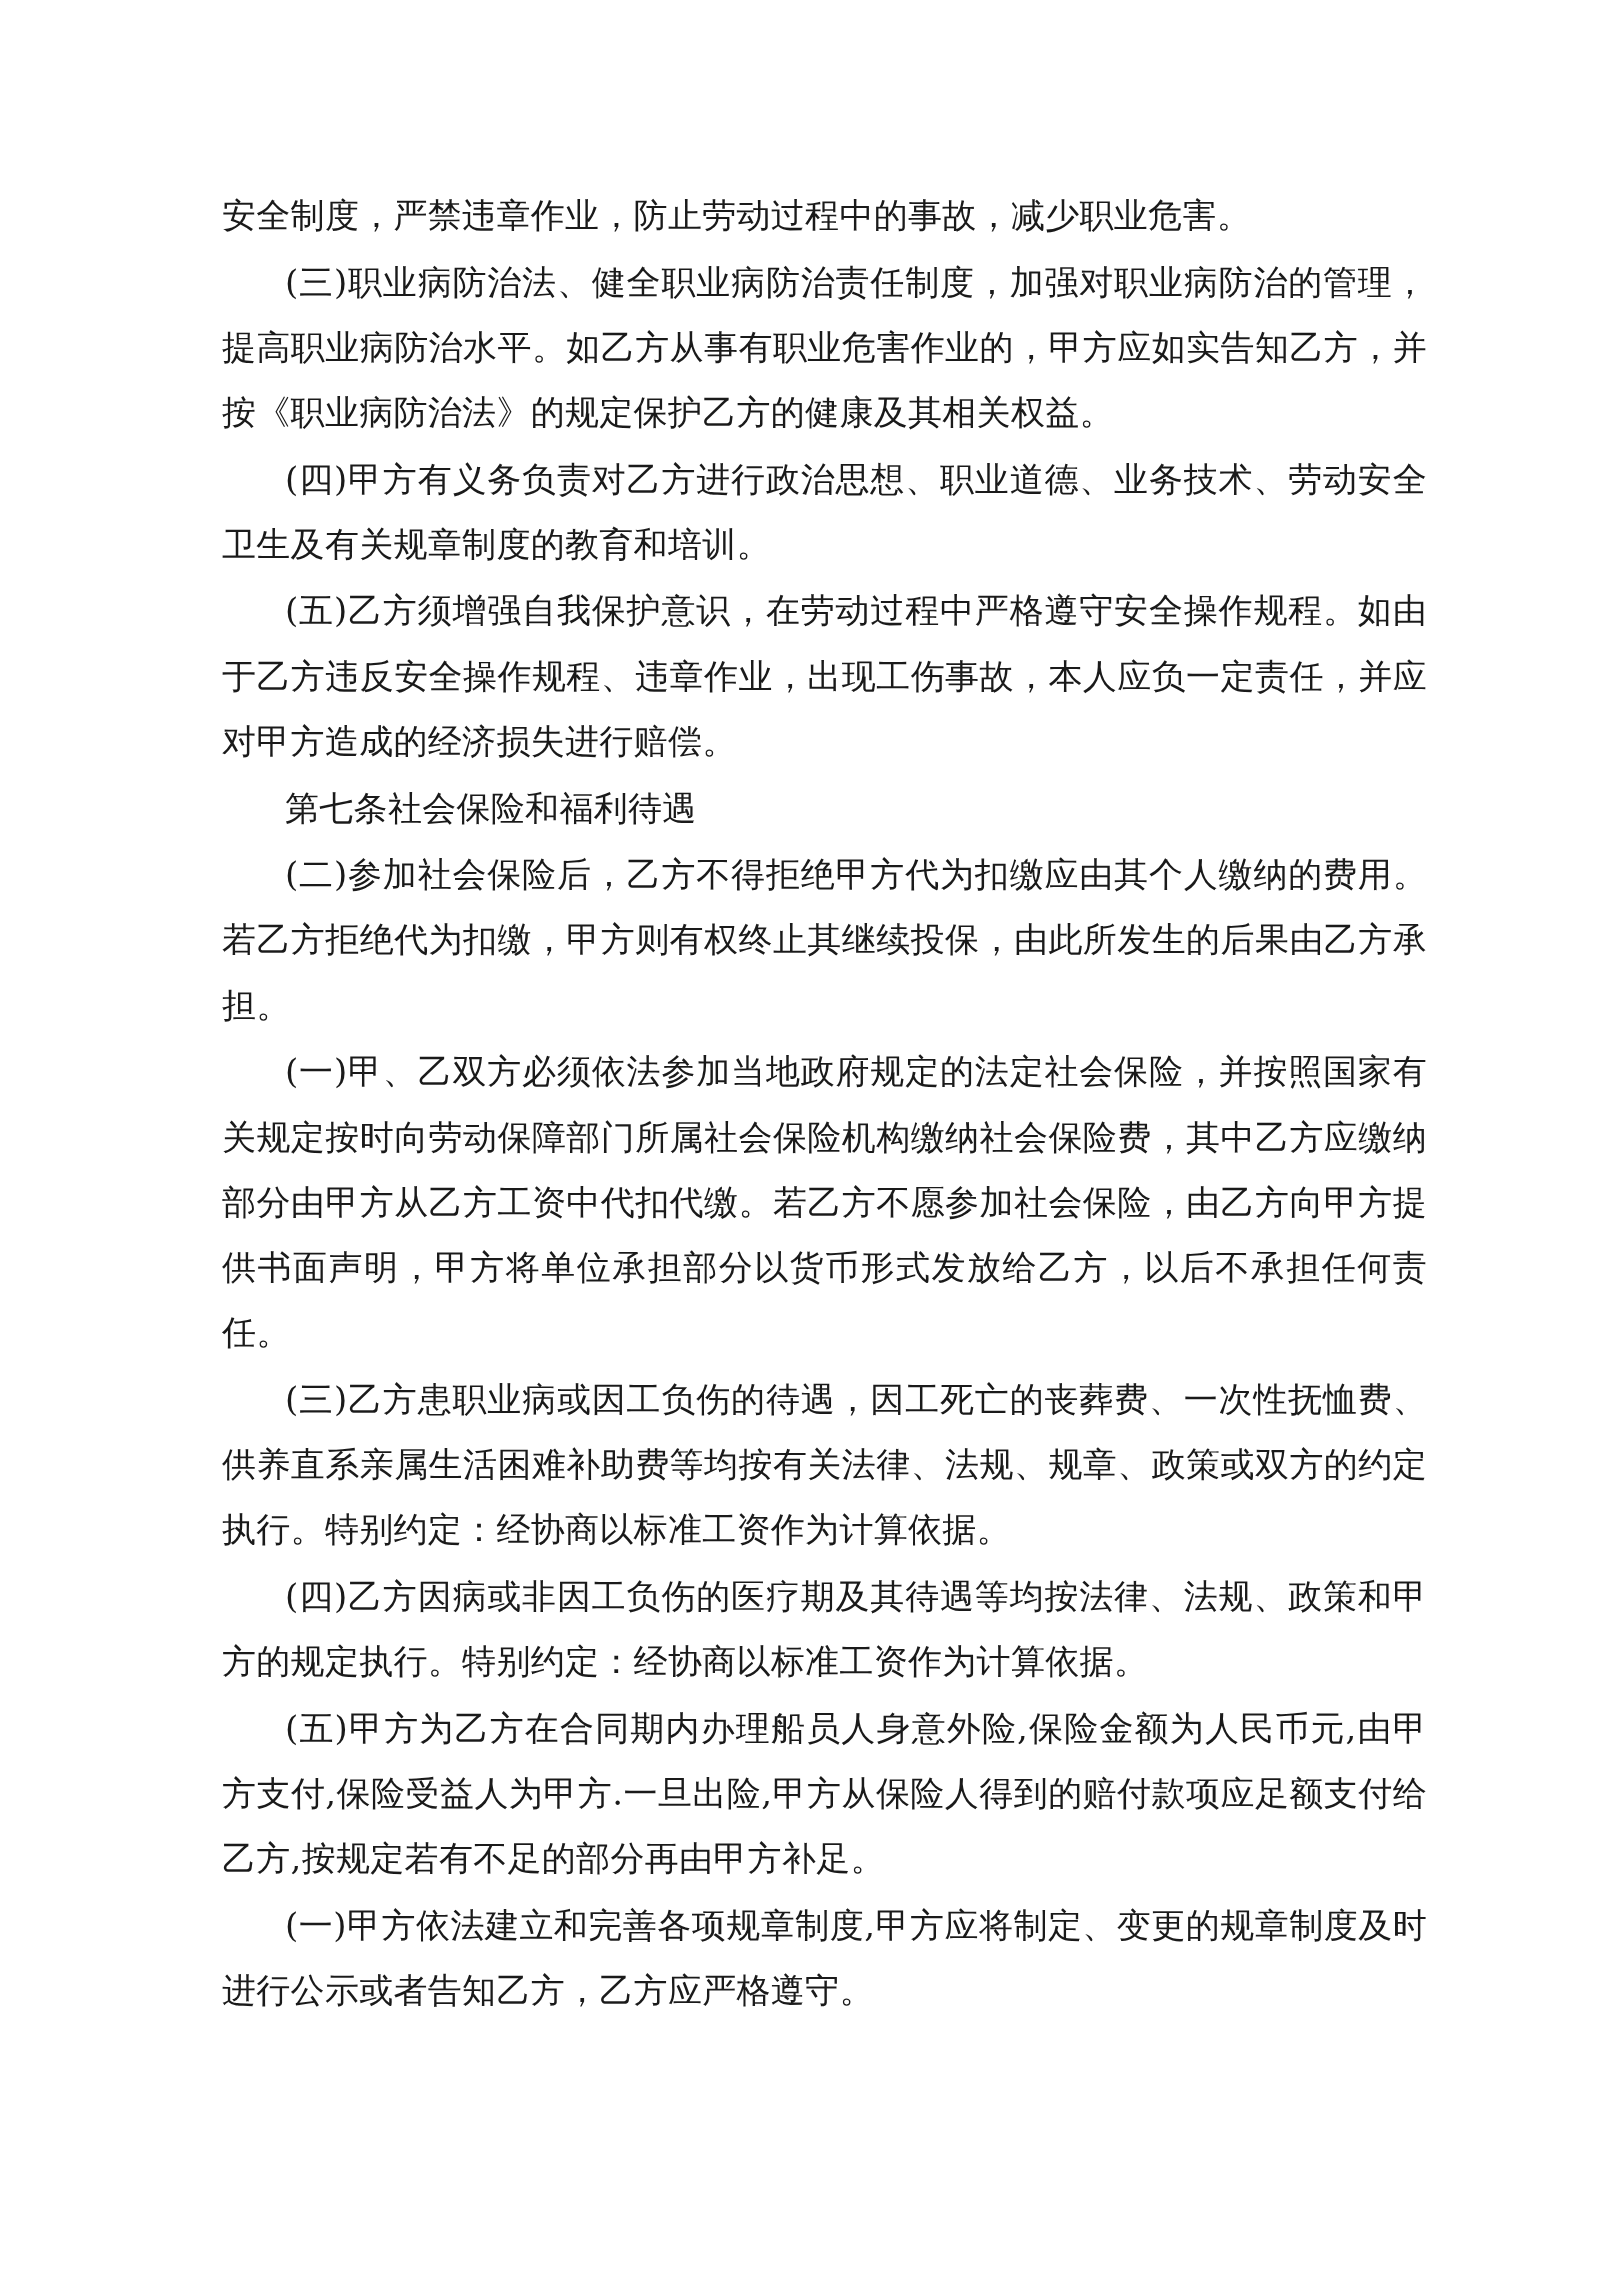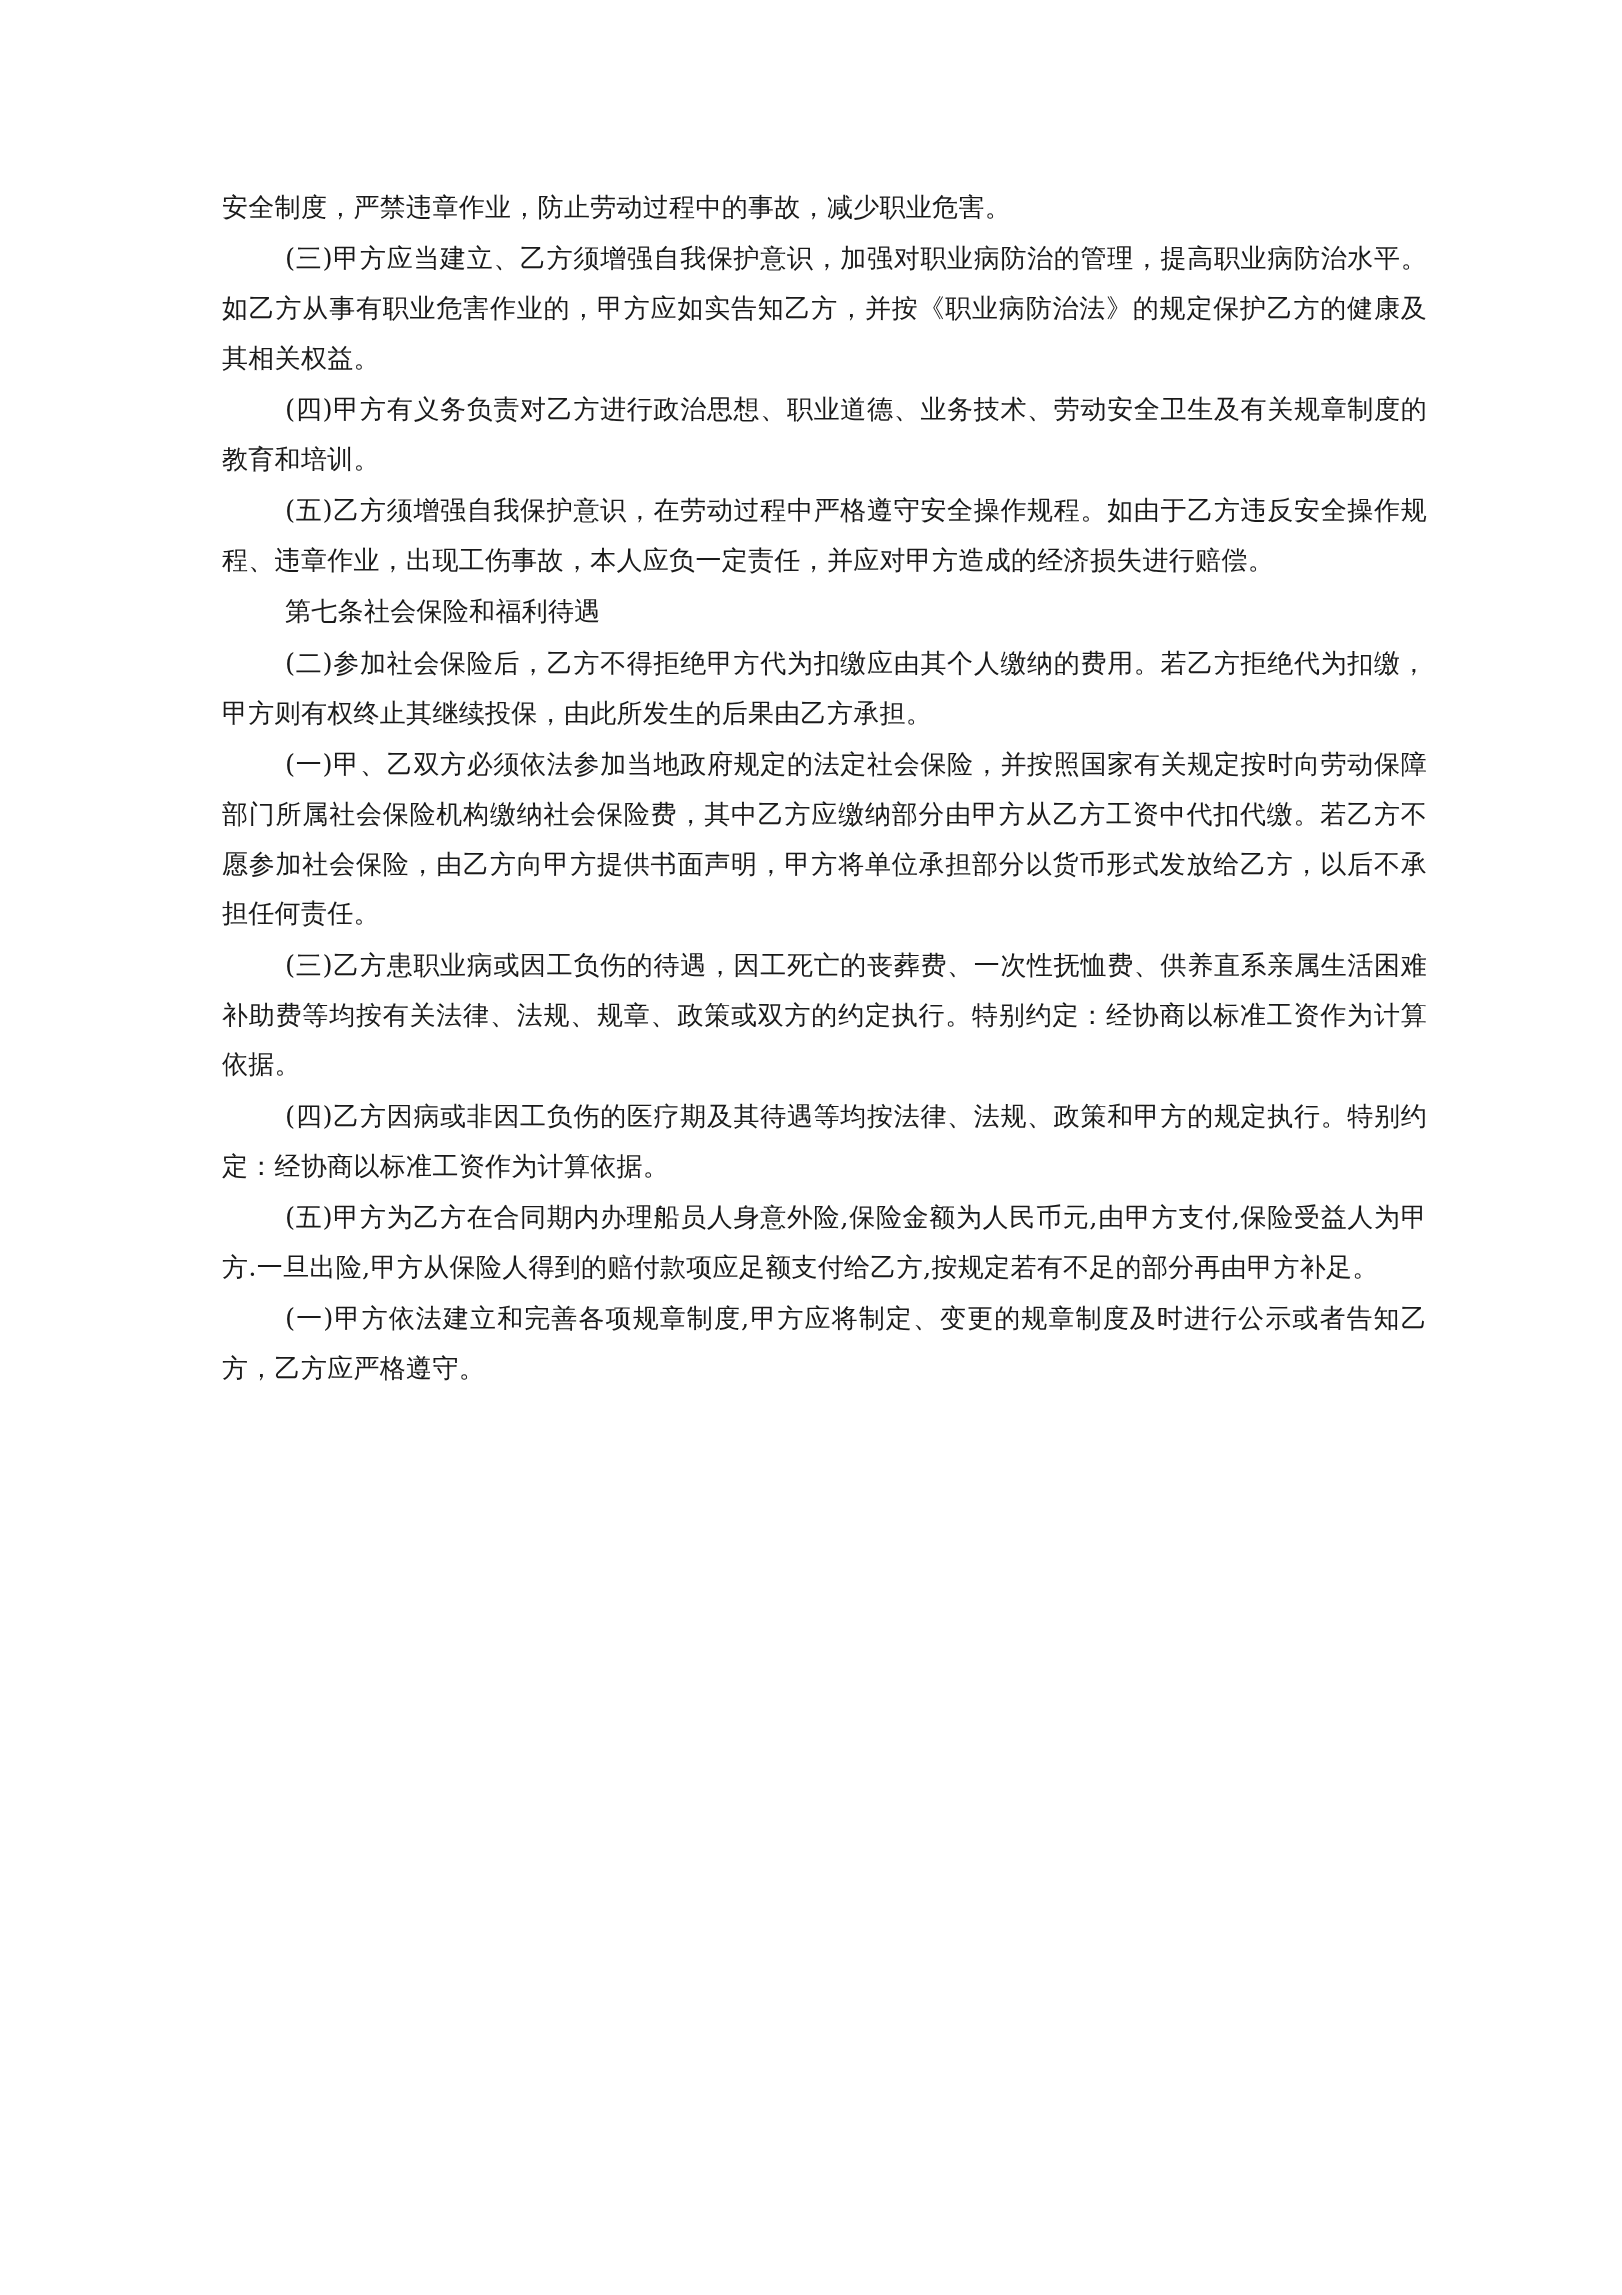--- a/index.html
+++ b/index.html
@@ -15,21 +15,21 @@
     -webkit-font-smoothing: antialiased;
   }
   .page {
     box-sizing: border-box;
     width: 1623px;
     height: 2295px;
     padding: 183px 196px 157px 222px;
     position: relative;
   }
   .doc-body {
-    font-size: 26px;
+    font-size: 34px;
     line-height: 1.92;
     text-align: justify;
     text-justify: inter-ideograph;
     letter-spacing: 0.3px;
   }
   p.para {
     margin: 0 0 1.3px 0;
     text-indent: 0;
   }
   p.indent {
@@ -38,21 +38,21 @@
   p.noindent {
     text-indent: 0;
   }
 </style>
 </head>
 <body>
 
 <div class="page">
   <div class="doc-body">
     <p class="para noindent">安全制度，严禁违章作业，防止劳动过程中的事故，减少职业危害。</p>
-    <p class="para indent">(三)甲方应当建立、乙方须增强自我保护意识，加强对职业病防治的管理，提高职业病防治水平。如乙方从事有职业危害作业的，甲方应如实告知乙方，并按《职业病防治法》的规定保护乙方的健康及其相关权益。</p>
+    <p class="para indent">(三)职业病防治法、健全职业病防治责任制度，加强对职业病防治的管理，提高职业病防治水平。如乙方从事有职业危害作业的，甲方应如实告知乙方，并按《职业病防治法》的规定保护乙方的健康及其相关权益。</p>
     <p class="para indent">(四)甲方有义务负责对乙方进行政治思想、职业道德、业务技术、劳动安全卫生及有关规章制度的教育和培训。</p>
     <p class="para indent">(五)乙方须增强自我保护意识，在劳动过程中严格遵守安全操作规程。如由于乙方违反安全操作规程、违章作业，出现工伤事故，本人应负一定责任，并应对甲方造成的经济损失进行赔偿。</p>
     <p class="para indent">第七条社会保险和福利待遇</p>
     <p class="para indent">(二)参加社会保险后，乙方不得拒绝甲方代为扣缴应由其个人缴纳的费用。若乙方拒绝代为扣缴，甲方则有权终止其继续投保，由此所发生的后果由乙方承担。</p>
     <p class="para indent">(一)甲、乙双方必须依法参加当地政府规定的法定社会保险，并按照国家有关规定按时向劳动保障部门所属社会保险机构缴纳社会保险费，其中乙方应缴纳部分由甲方从乙方工资中代扣代缴。若乙方不愿参加社会保险，由乙方向甲方提供书面声明，甲方将单位承担部分以货币形式发放给乙方，以后不承担任何责任。</p>
     <p class="para indent">(三)乙方患职业病或因工负伤的待遇，因工死亡的丧葬费、一次性抚恤费、供养直系亲属生活困难补助费等均按有关法律、法规、规章、政策或双方的约定执行。特别约定：经协商以标准工资作为计算依据。</p>
     <p class="para indent">(四)乙方因病或非因工负伤的医疗期及其待遇等均按法律、法规、政策和甲方的规定执行。特别约定：经协商以标准工资作为计算依据。</p>
     <p class="para indent">(五)甲方为乙方在合同期内办理船员人身意外险,保险金额为人民币元,由甲方支付,保险受益人为甲方.一旦出险,甲方从保险人得到的赔付款项应足额支付给乙方,按规定若有不足的部分再由甲方补足。</p>
     <p class="para indent">(一)甲方依法建立和完善各项规章制度,甲方应将制定、变更的规章制度及时进行公示或者告知乙方，乙方应严格遵守。</p>
   </div>

